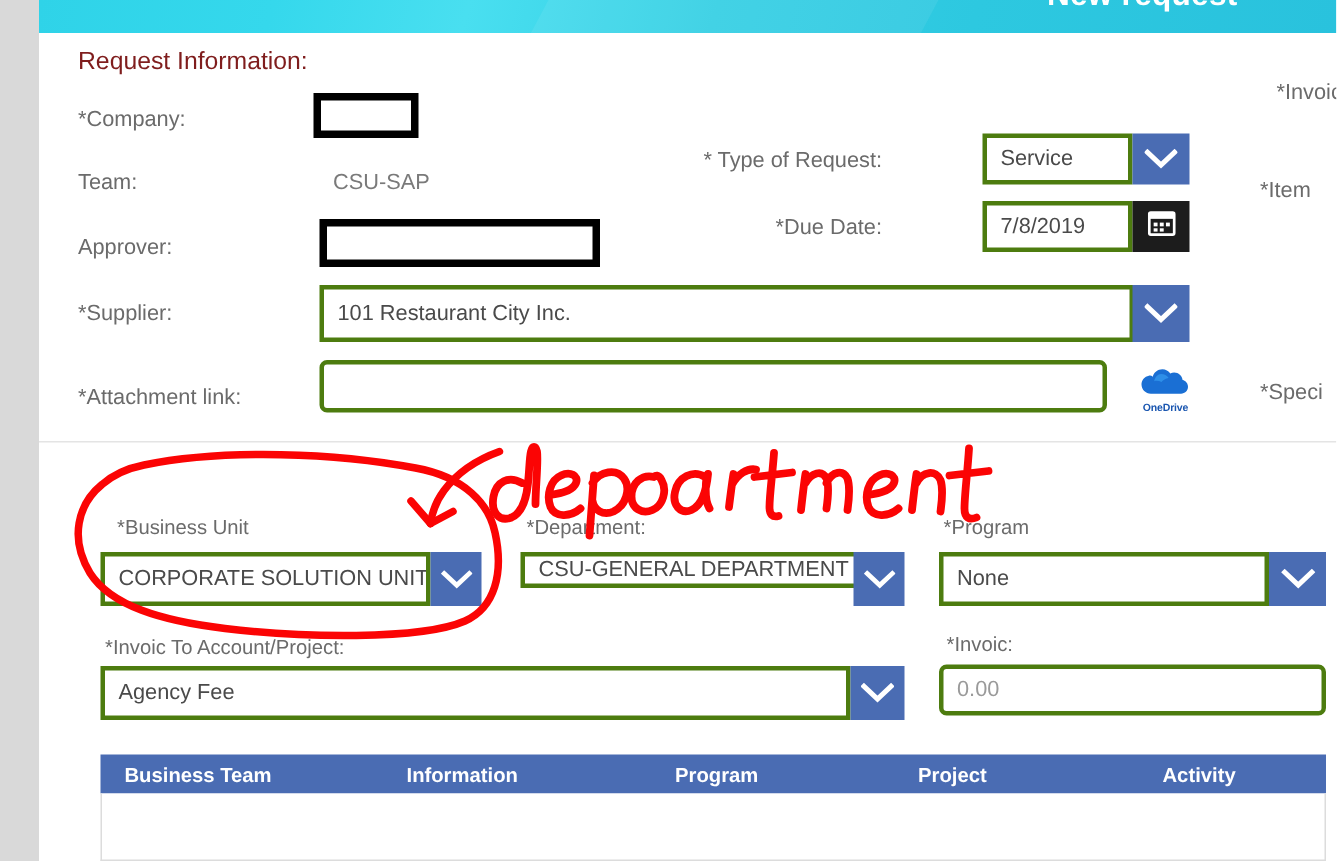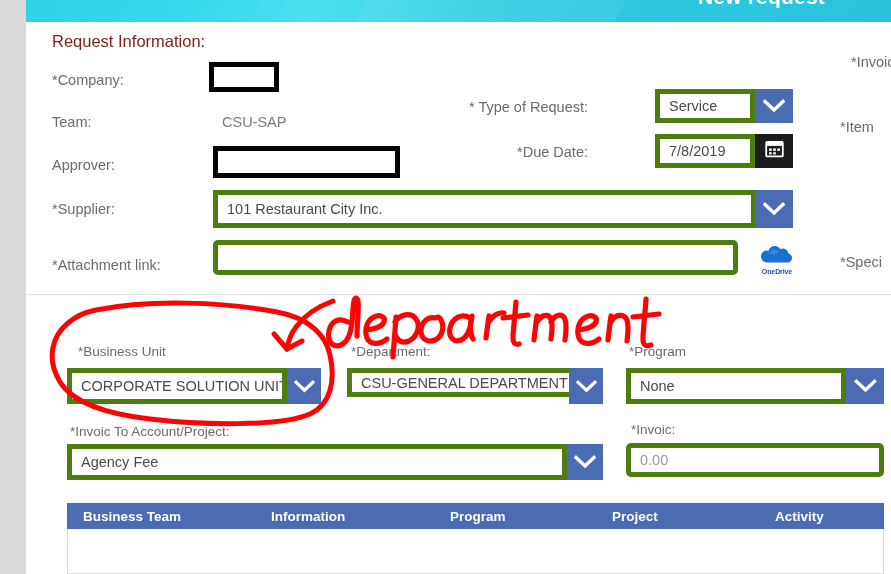--- a/index.html
+++ b/index.html
@@ -91,21 +91,21 @@
     background: #ffffff;
     border: 5px solid #000000;
     box-sizing: border-box;
   }
 
   
   .field {
     position: absolute;
     box-sizing: border-box;
     background: #ffffff;
-    border: 5px solid #4d7c0f;
+    border: 3px solid #4d7c0f;
     font-size: 14.5px;
     color: #4a4a4a;
     display: flex;
     align-items: center;
     padding-left: 9px;
     overflow: hidden;
     white-space: nowrap;
   }
   .field.rounded { border-radius: 5px; }
   .field.ph { color: #9a9a9a; }
@@ -267,21 +267,21 @@
   <div class="field" style="left:67px; top:368px; width:220px; height:36px;">CORPORATE SOLUTION UNIT</div>
   <div class="ddbtn" style="left:287px; top:368px; width:34px; height:36px;">
     <span>
       <svg width="21" height="13" viewBox="0 0 22 14">
         <path d="M2 2.5 L11 11 L20 2.5" fill="none" stroke="#ffffff" stroke-width="3.4" stroke-linecap="square"></path>
       </svg>
     </span>
   </div>
 
   <div class="lbl" style="left:351px; top:344px; font-size:13.5px;">*Department:</div>
-  <div class="field" style="left:347px; top:368px; width:227px; height:29px;">CSU-GENERAL DEPARTMENT</div>
+  <div class="field" style="left:347px; top:368px; width:227px; height:24px;">CSU-GENERAL DEPARTMENT</div>
   <div class="ddbtn" style="left:569px; top:368px; width:34px; height:36px;">
     <span>
       <svg width="21" height="13" viewBox="0 0 22 14">
         <path d="M2 2.5 L11 11 L20 2.5" fill="none" stroke="#ffffff" stroke-width="3.4" stroke-linecap="square"></path>
       </svg>
     </span>
   </div>
 
   <div class="lbl" style="left:629px; top:344px; font-size:13.5px;">*Program</div>
   <div class="field" style="left:626px; top:368px; width:220px; height:36px;">None</div>

